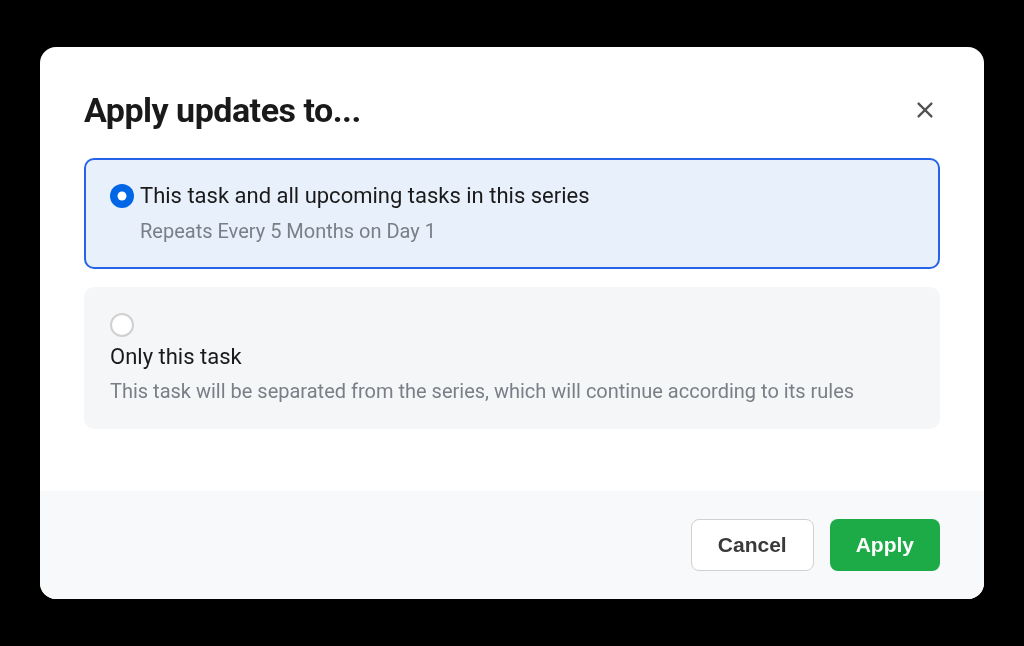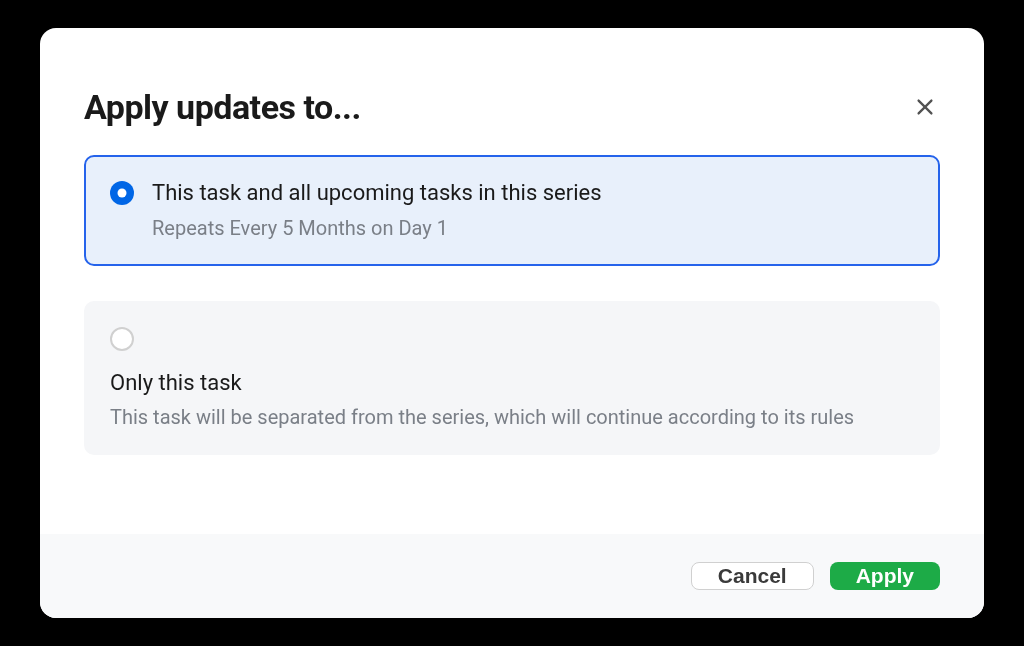--- a/index.html
+++ b/index.html
@@ -23,21 +23,21 @@
       border-radius: 16px;
       width: 944px;
       overflow: hidden;
       box-shadow: 0 4px 24px rgba(0,0,0,0.3);
     }
     
     .modal-header {
       display: flex;
       align-items: center;
       justify-content: space-between;
-      padding: 59px 44px 28px 44px;
+      padding: 43px 44px 28px 44px;
     }
     
     .modal-title {
       font-size: 34px;
       font-weight: 700;
       color: #1a1a1a;
       letter-spacing: -0.5px;
     }
     
     .close-button {
@@ -58,23 +58,23 @@
     
     .modal-body {
       padding: 0 44px 44px 44px;
     }
     
     .radio-option {
       border-radius: 10px;
       padding: 22px 24px;
       display: flex;
       align-items: flex-start;
-      gap: 18px;
+      gap: 6px;
       cursor: pointer;
-      margin-bottom: 35px;
+      margin-bottom: 18px;
     }
     
     .radio-option.selected {
       background: #e8f0fb;
       border: 2px solid #2563eb;
     }
     
     .radio-option.unselected {
       background: #f5f6f8;
       border: 2px solid #f5f6f8;
@@ -133,21 +133,21 @@
     
     .modal-footer {
       background: #f8f9fa;
       padding: 28px 44px;
       display: flex;
       justify-content: flex-end;
       gap: 16px;
     }
     
     .btn {
-      padding: 1px 26px;
+      padding: 13px 26px;
       border-radius: 8px;
       font-size: 21px;
       font-weight: 600;
       cursor: pointer;
       border: none;
     }
     
     .btn-cancel {
       background: #ffffff;
       color: #3a3a3a;

